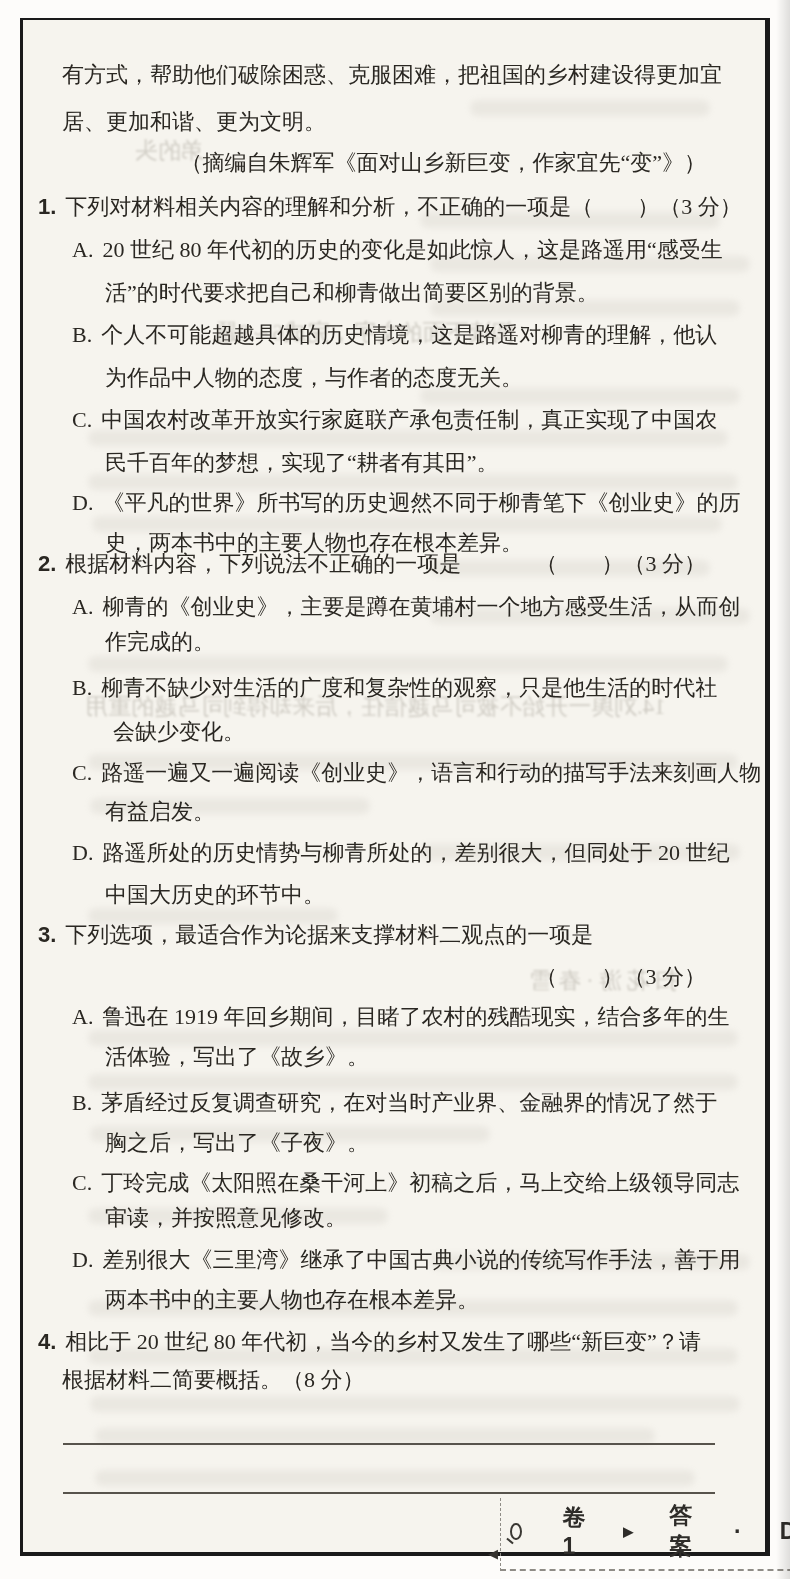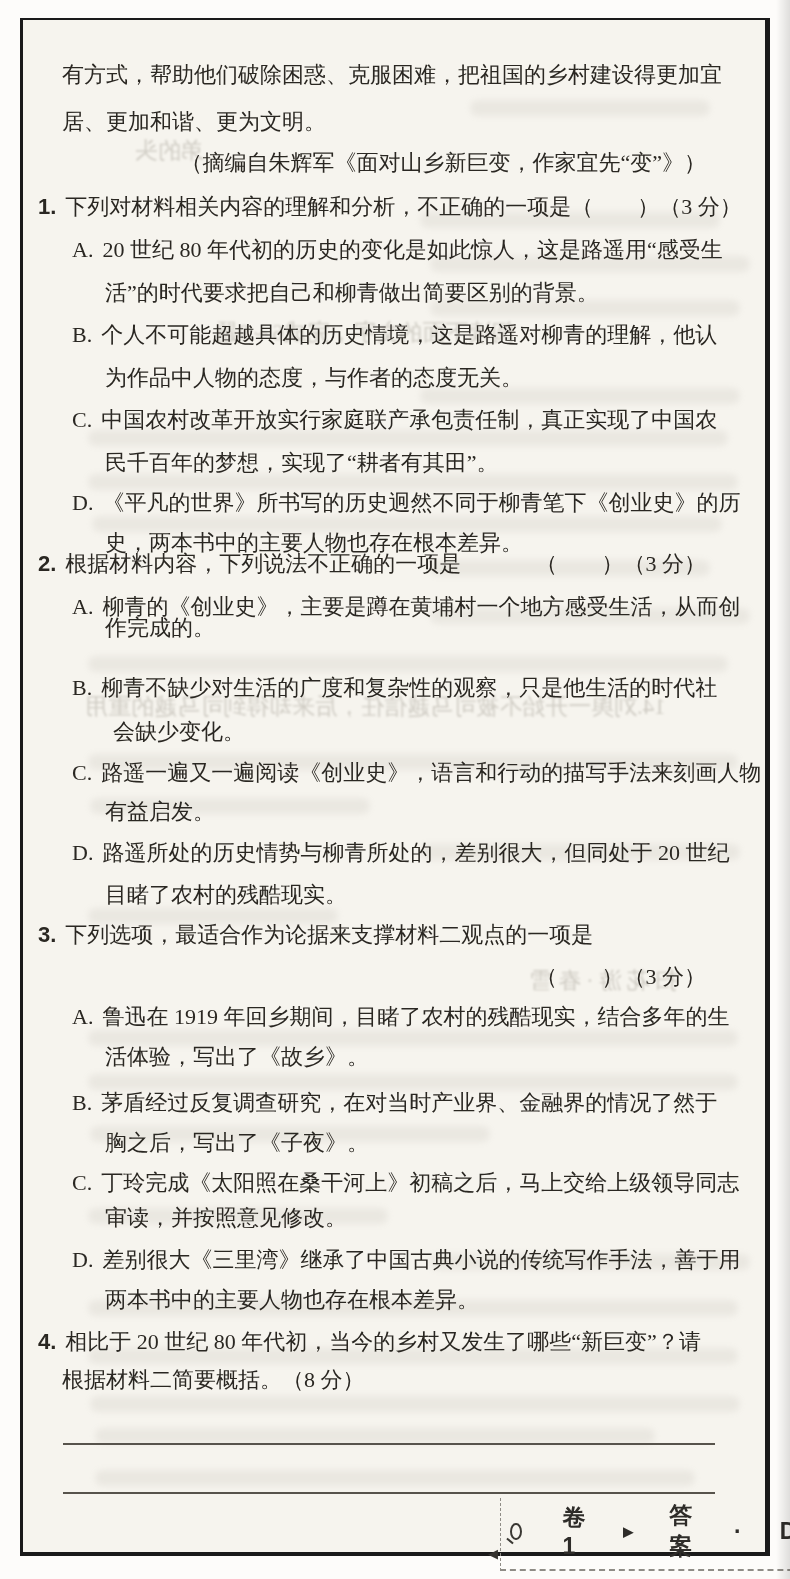--- a/index.html
+++ b/index.html
@@ -114,36 +114,36 @@
 
   <div class="l stem" style="top:542px;">
     <span class="qnum">2.</span>
     <span class="stxt">根据材料内容，下列说法不正确的一项是</span>
     <span class="bracket">（　　）（3 分）</span>
   </div>
   <div class="l opt1" style="top:585px;">
     <span class="olabel">A.</span>
     <span>柳青的《创业史》，主要是蹲在黄埔村一个地方感受生活，从而创</span>
   </div>
-  <div class="l opt2" style="top:606px;font-family:Liberation Serif, serif;">作完成的。</div>
+  <div class="l opt2" style="top:620px;font-family:Liberation Serif, serif;">作完成的。</div>
   <div class="l opt1" style="top:666px;">
     <span class="olabel">B.</span>
     <span>柳青不缺少对生活的广度和复杂性的观察，只是他生活的时代社</span>
   </div>
   <div class="l opt2" style="top:710px;margin-left:8px;">会缺少变化。</div>
   <div class="l opt1" style="top:751px;">
     <span class="olabel">C.</span>
     <span>路遥一遍又一遍阅读《创业史》，语言和行动的描写手法来刻画人物</span>
   </div>
   <div class="l opt2" style="top:790px;">有益启发。</div>
   <div class="l opt1" style="top:831px;">
     <span class="olabel">D.</span>
     <span>路遥所处的历史情势与柳青所处的，差别很大，但同处于 20 世纪</span>
   </div>
-  <div class="l opt2" style="top:873px;">目睹了农村的残酷现实。</div>
+  <div class="l opt2" style="top:873px;">中国大历史的环节中。</div>
 
   <div class="l stem" style="top:913px;">
     <span class="qnum">3.</span>
     <span class="stxt">下列选项，最适合作为论据来支撑材料二观点的一项是</span>
   </div>
   <div class="l bracket-row" style="top:955px;">（　　）（3 分）</div>
   <div class="l opt1" style="top:995px;">
     <span class="olabel">A.</span>
     <span>鲁迅在 1919 年回乡期间，目睹了农村的残酷现实，结合多年的生</span>
   </div>

